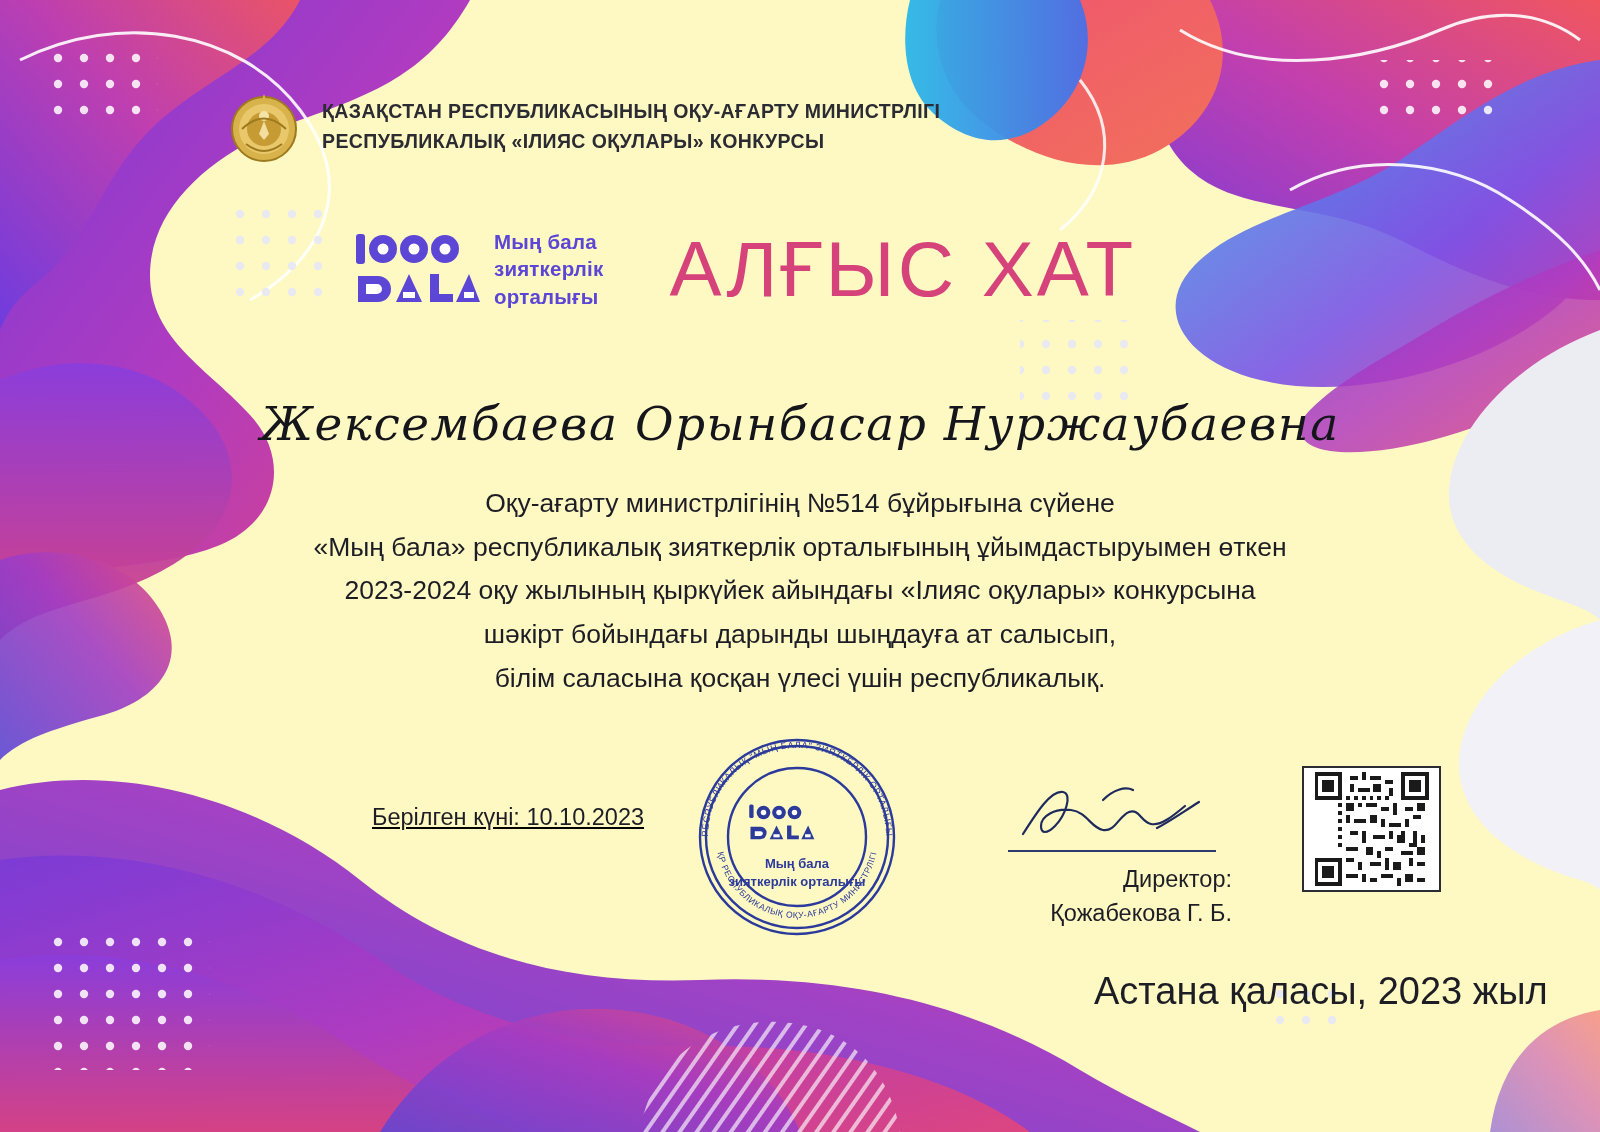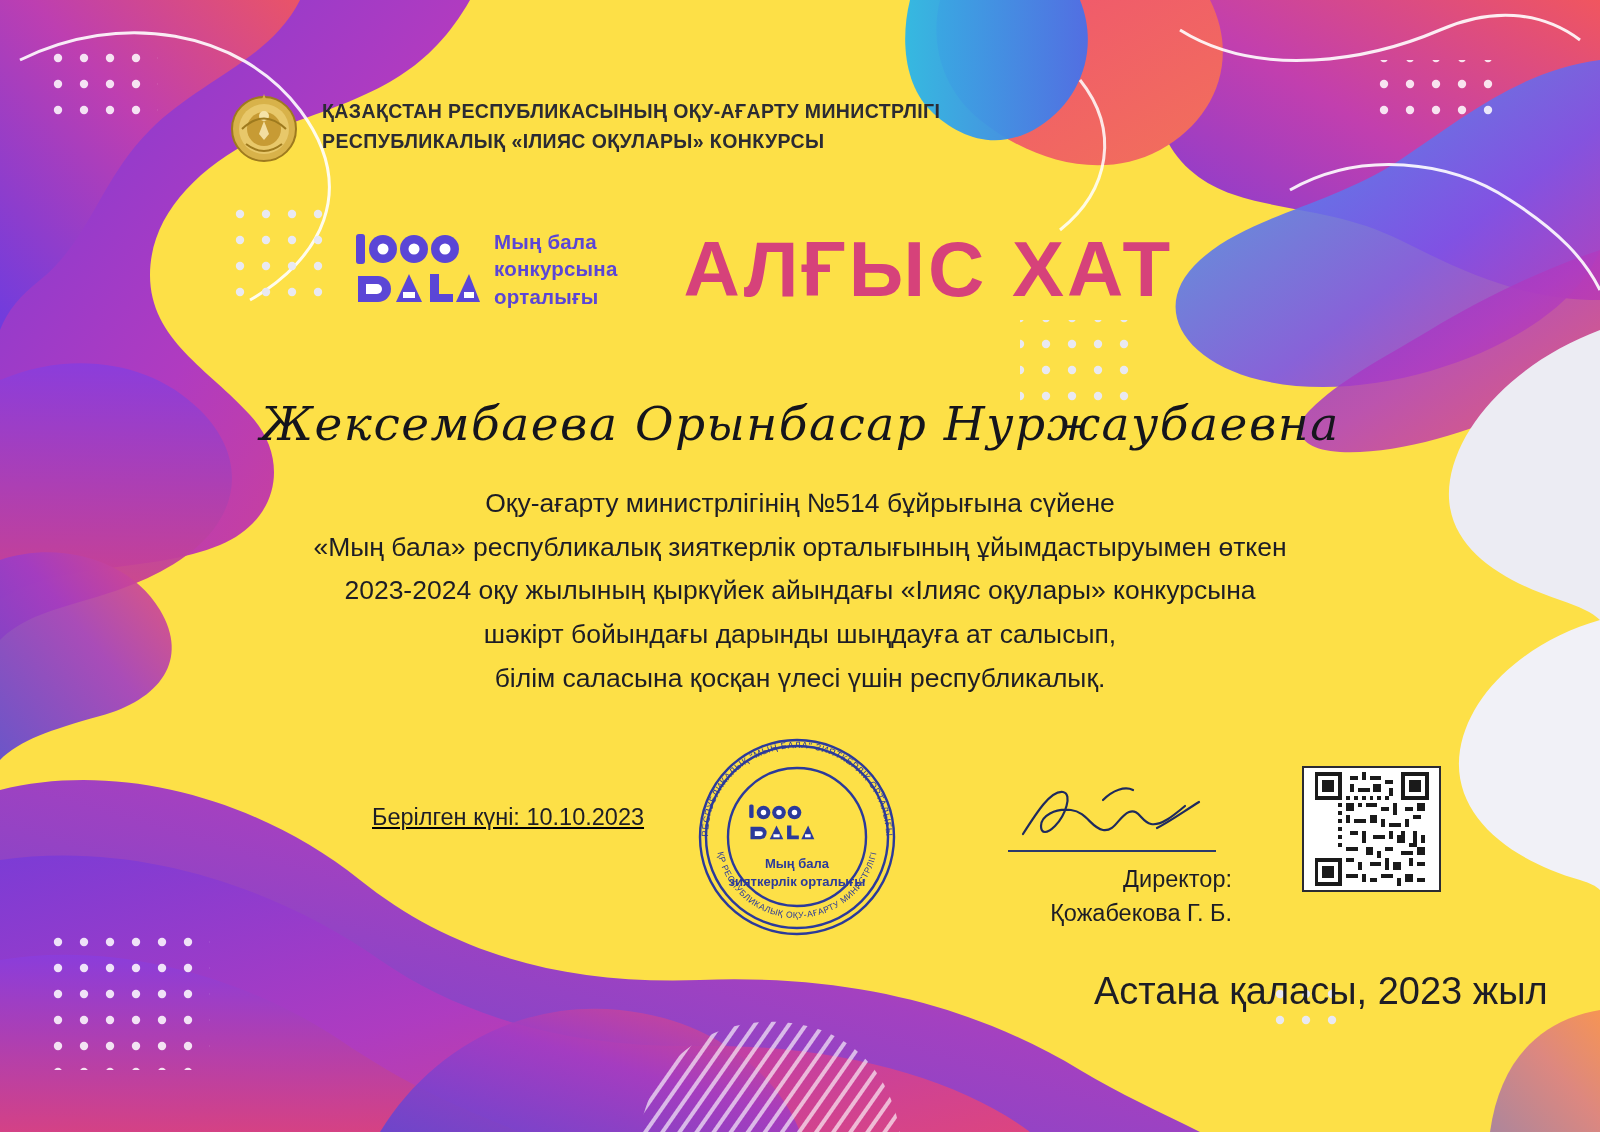--- a/index.html
+++ b/index.html
@@ -8,21 +8,21 @@
     background: #ffffff;
   }
   body {
     font-family: "Liberation Sans", sans-serif;
   }
   .certificate {
     position: relative;
     width: 1600px;
     height: 1132px;
     overflow: hidden;
-    background: #fde047;
+    background: #fef9c3;
   }
   .bg-layer {
     position: absolute;
     inset: 0;
     width: 1600px;
     height: 1132px;
     pointer-events: none;
   }
   
   .header {
@@ -71,21 +71,21 @@
     color: #5b46d6;
     font-size: 20.5px;
     font-weight: bold;
     line-height: 1.32;
     letter-spacing: 0.2px;
   }
   .doc-title {
     margin-left: 40px;
     color: #d6427a;
     font-size: 78px;
-    font-weight: bold;
+    font-weight: normal;
     letter-spacing: 3px;
     line-height: 1;
     white-space: nowrap;
   }
   
   .recipient {
     position: absolute;
     left: 0;
     right: 0;
     top: 396px;
@@ -303,21 +303,21 @@
           <path d="M14 60 h11 a5 5 0 0 1 0 10 h-11 z" fill="#ffffff"></path>
           <path d="M44 78 l13 -28 l13 28 z"></path>
           <rect x="51" y="68" width="12" height="6" fill="#ffffff"></rect>
           <path d="M78 50 h9 v20 h14 v8 h-23 z"></path>
           <path d="M104 78 l13 -28 l11 28 z"></path>
           <rect x="112" y="68" width="10" height="6" fill="#ffffff"></rect>
         </g>
       </svg>
       <div class="logo-words">
         <div>Мың бала</div>
-        <div>конкурсына</div>
+        <div>зияткерлік</div>
         <div>орталығы</div>
       </div>
     </div>
     <div class="doc-title">АЛҒЫС ХАТ</div>
   </div>
 
   <div class="recipient">Жексембаева Орынбасар Нуржаубаевна</div>
 
   <div class="body-text">
     <p>Оқу-ағарту министрлігінің №514 бұйрығына сүйене</p>

